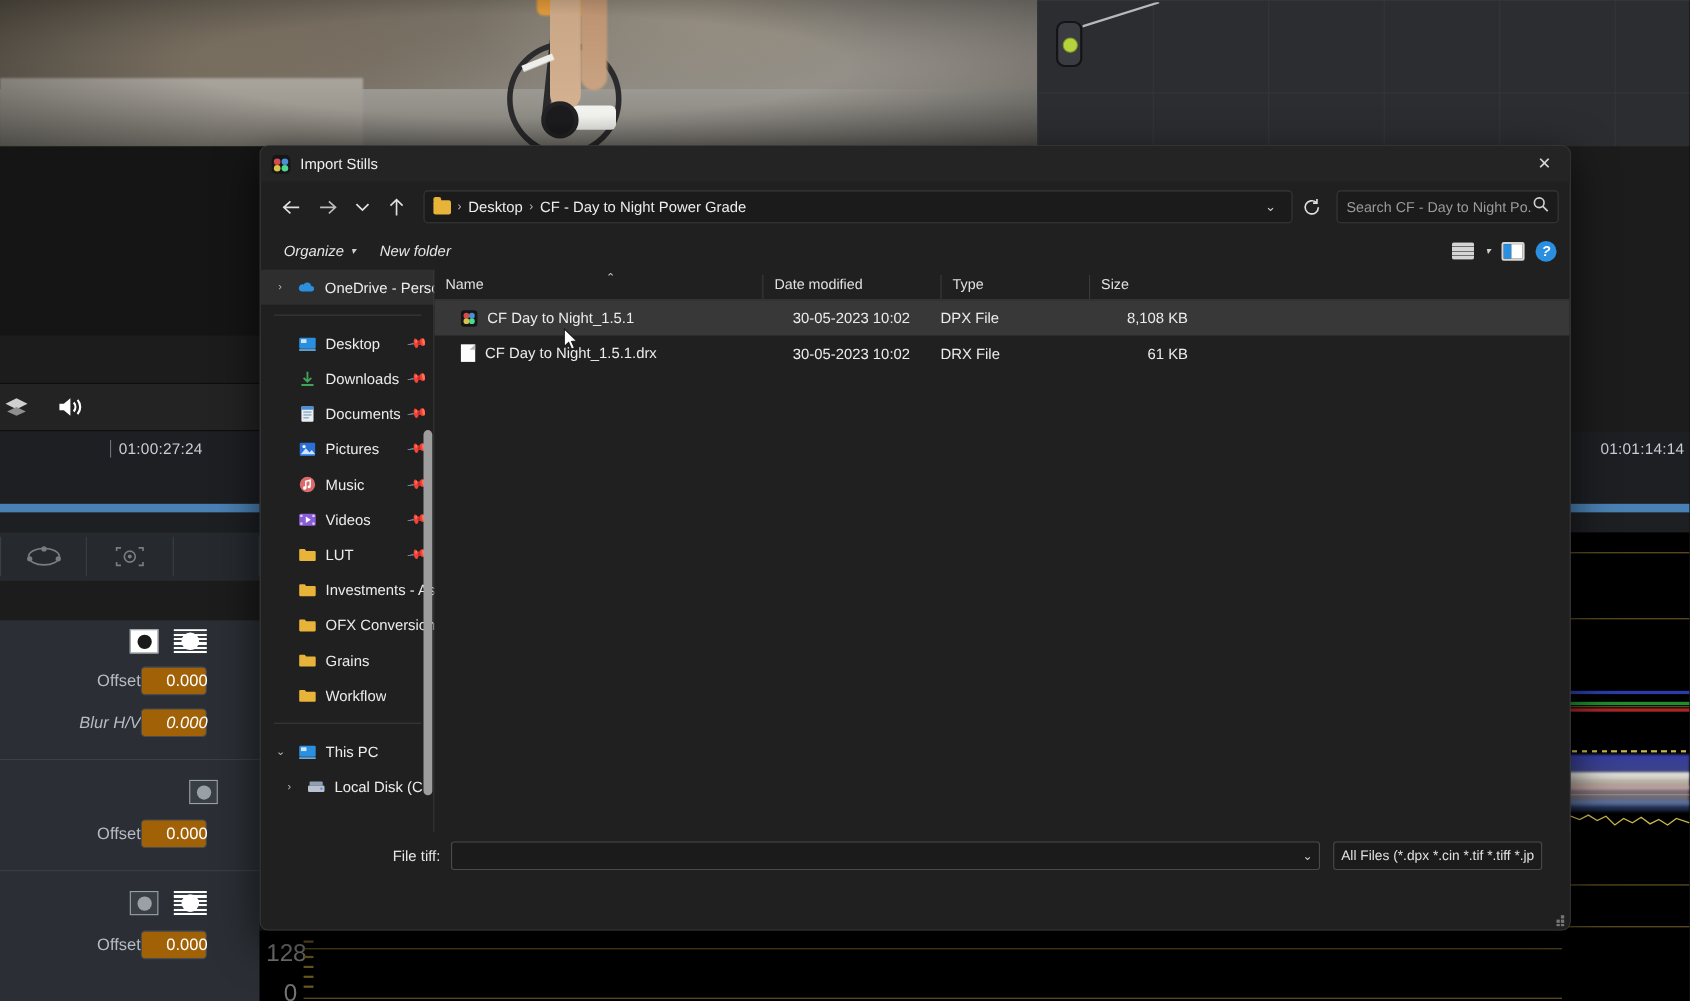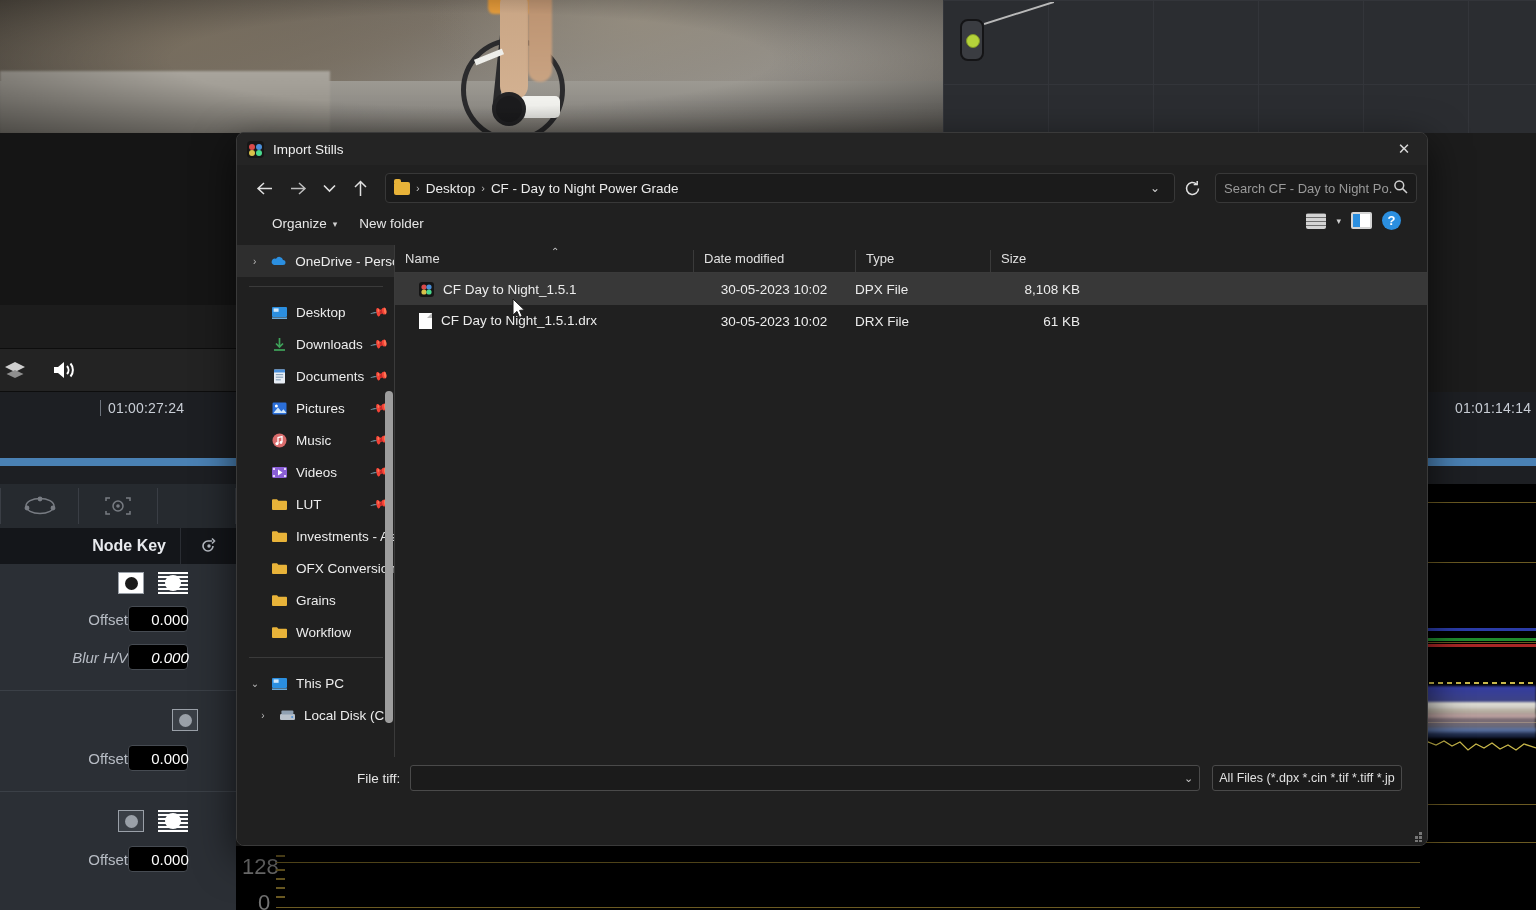--- a/index.html
+++ b/index.html
@@ -72,21 +72,21 @@
 
   .nodekeyhdr { position:absolute; left:0; top:528px; width:236px; height:36px; background:#14161a;
      display:flex; align-items:center; justify-content:flex-end; }
   .nodekeyhdr .t { font-size:16px; font-weight:bold; color:#e8eaee; margin-right:14px;}
   .nodekeyhdr .rst { width:56px; height:36px; display:flex; align-items:center; justify-content:center;
      border-left:1px solid #2a2d33; color:#b9bec6;}
 
   .panel { position:absolute; left:0; top:564px; width:236px; height:346px; background:#2b2f35; }
   .prow { display:flex; align-items:center; justify-content:flex-end; gap:0; padding:0 48px 0 0; }
   .plabel { font-size:15px; color:#b7bcc4; }
-  .pval { width:60px; height:26px; background:#000000; border:1px solid #46four; border:1px solid #464b52;
+  .pval { width:60px; height:26px; background:#a16207; border:1px solid #46four; border:1px solid #464b52;
      border-radius:4px; color:#fff; font-size:15px; display:flex; align-items:center; justify-content:center;padding-left:24px;}
   .sep { height:1px; background:#3b4047; margin:10px 0; }
   .sw { width:26px; height:22px; border:1px solid #9aa0a8; display:flex; align-items:center; justify-content:center;}
   .sw.on { background:#fff; }
   .sw .c { width:13px; height:13px; border-radius:50%; background:#1a1a1a;}
   .sw.gray { background:#3a3f46; }
   .sw.gray .c { background:#9aa0a8;}
   .swstripe { width:30px; height:22px; background:repeating-linear-gradient(#fff 0 2px,#3a3f46 2px 4px); position:relative;}
   .swstripe::after{ content:""; position:absolute; left:7px; top:3px; width:16px; height:16px; border-radius:50%; background:#fff;}
 
@@ -118,21 +118,21 @@
   .crumbs .fold::before{content:"";position:absolute;left:0;top:-3px;width:7px;height:4px;background:#e8b339;border-radius:2px 2px 0 0;}
   .crumbs .cr { font-size:13.5px; color:#ececec; }
   .crumbs .chev { color:#bdbdbd; font-size:11px; }
   .crumbs .dd { margin-left:auto; color:#cfcfcf; font-size:12px; padding:0 6px;}
   .refresh { width:34px; height:32px; display:flex; align-items:center; justify-content:center; color:#d8d8d8;}
   .search { width:202px; height:30px; margin-left:6px; background:#1b1b1b; border:1px solid #383838; border-radius:4px;
      display:flex; align-items:center; padding:0 8px; }
   .search .ph { font-size:13px; color:#9a9a9a; flex:1; white-space:nowrap; overflow:hidden;}
   .search .mag { color:#d0d0d0; }
 
-  .cmdbar { height:34px; display:flex; align-items:flex-start; padding:0 26px; gap:4px; }
+  .cmdbar { height:34px; display:flex; align-items:center; padding:0 12px; gap:4px;font-style:italic; }
   .cmd { font-size:13.5px; color:#e6e6e6; padding:5px 9px; border-radius:4px; display:flex; align-items:center; gap:6px;}
   .cmd .car { font-size:9px; color:#cfcfcf; }
   .cmdright { margin-left:auto; display:flex; align-items:center; gap:10px; }
   .viewico { width:20px; height:16px; background:#d4d4d4; border-radius:2px;
      background-image:repeating-linear-gradient(#6f6f6f 0 1px, #d4d4d4 1px 4px);}
   .paneico { width:21px; height:17px; border:2px solid #d4d4d4; border-radius:2px; display:flex;}
   .paneico .a{width:40%;background:#2b8fe0;} .paneico .b{flex:1;background:#fff;}
   .helpico { width:19px; height:19px; border-radius:50%; background:#2b8fe0; color:#fff; font-size:13px;
      display:flex; align-items:center; justify-content:center; font-weight:bold;}
 
@@ -262,30 +262,20 @@
       <div class="cell">
         <svg width="30" height="22" viewBox="0 0 30 22">
             <path d="M3 6V3h4M27 6V3h-4M3 16v3h4M27 16v3h-4" stroke="#787c83" stroke-width="1.5" fill="none"></path>
             <circle cx="15" cy="11" r="5" fill="none" stroke="#787c83" stroke-width="1.5"></circle>
             <circle cx="15" cy="11" r="1.8" fill="#787c83"></circle>
           </svg>
       </div>
       <div class="cell"></div>
     </div>
 
-    <div class="nodekeyhdr">
-      <span class="t">Node Key</span>
-      <span class="rst">
-        <svg width="20" height="20" viewBox="0 0 20 20">
-            <path d="M14 10a5 5 0 11-5-5h4" stroke="#b9bec6" stroke-width="1.6" fill="none"></path>
-            <path d="M13 2.5 15.5 5 13 7.5" stroke="#b9bec6" stroke-width="1.6" fill="none"></path>
-            <circle cx="10" cy="10" r="1.7" fill="#b9bec6"></circle>
-          </svg>
-      </span>
-    </div>
 
     <div class="panel">
       <div class="prow" style="padding-top:8px; gap:14px;">
         <div class="sw on">
             <div class="c"></div>
           </div>
         <div class="swstripe"></div>
       </div>
       <div class="prow" style="padding-top:12px;">
         <span class="plabel">Offset</span>

